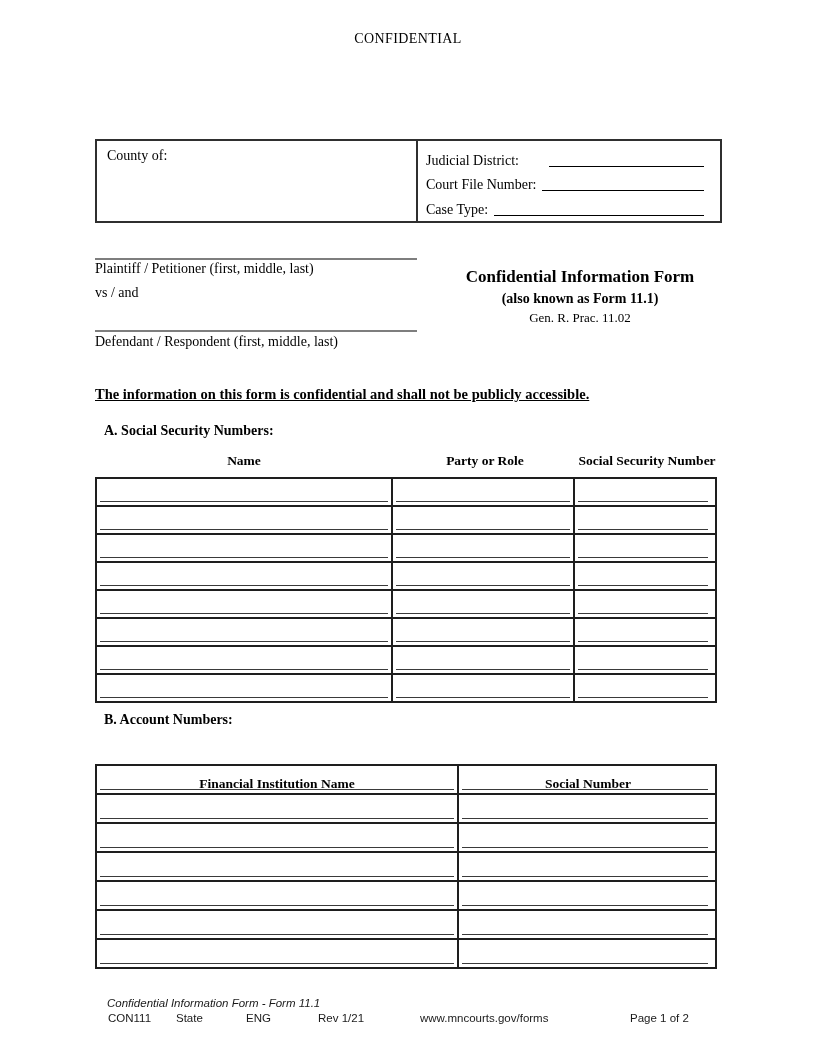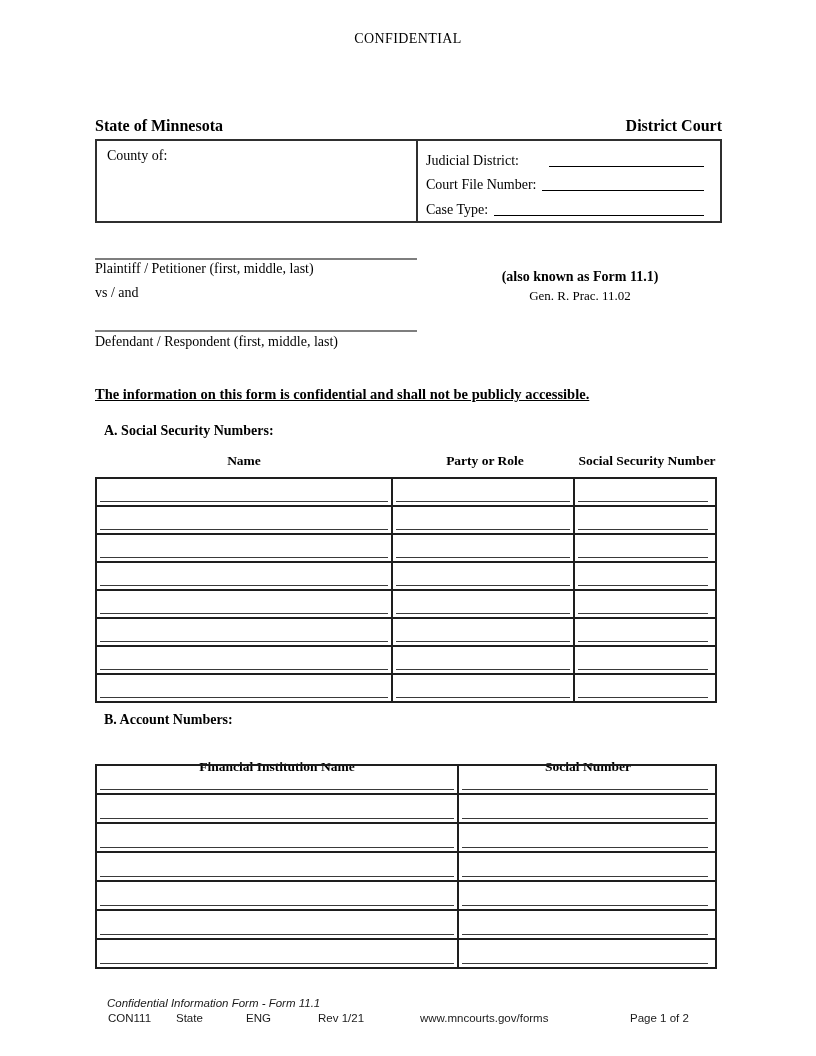--- a/index.html
+++ b/index.html
@@ -55,24 +55,20 @@
   .footer-form-name { left:107px; top:997px; font-family:"Liberation Sans", sans-serif; font-style:italic; font-size:11.5px; color:#1a1a1a; }
   .footer-item { top:1012px; font-family:"Liberation Sans", sans-serif; font-size:11.5px; color:#1a1a1a; white-space:nowrap; }
 </style>
 </head>
 <body>
 
 <div class="page">
 
   <div class="abs confidential-top">CONFIDENTIAL</div>
 
-  <div class="abs court-line">
-    <span>State of Minnesota</span>
-    <span>District Court</span>
-  </div>
 
   <div class="abs header-box">
     <div class="county-cell">
       <span>County of:</span>
     </div>
     <div class="case-cell">
       <div class="case-row gap-wide">
         <span>Judicial District:</span>
         <span class="input-line"></span>
       </div>
@@ -87,20 +83,21 @@
     </div>
   </div>
 
   <div class="abs cap-line" style="top:258px;"></div>
   <div class="abs cap-label" style="top:261px;">Plaintiff / Petitioner (first, middle, last)</div>
   <div class="abs cap-label" style="top:285px;">vs / and</div>
   <div class="abs cap-line" style="top:330px;"></div>
   <div class="abs cap-label" style="top:334px;">Defendant / Respondent (first, middle, last)</div>
 
   <div class="abs form-title-block">
+    <div class="form-title">Confidential Information Form</div>
     <div class="form-subtitle">(also known as Form 11.1)</div>
     <div class="rule-cite">Gen. R. Prac. 11.02</div>
   </div>
 
   <div class="abs statement">The information on this form is confidential and shall not be publicly accessible.</div>
 
   <div class="abs section-title" style="top:423px;">A. Social Security Numbers:</div>
   <div class="abs col-headers" style="top:453px; width:622px;">
     <span style="width:298px;">Name</span>
     <span style="width:184px;">Party or Role</span>
@@ -191,21 +188,21 @@
         <div class="tcell" style="width: 182px;">
           <div class="fill-line"></div>
         </div>
         <div class="tcell" style="width: 136px;">
           <div class="fill-line"></div>
         </div>
       </div>
     </div>
 
   <div class="abs section-title" style="top:712px;">B. Account Numbers:</div>
-  <div class="abs col-headers" style="top:759px; width:622px;">
+  <div class="abs col-headers" style="top:776px; width:622px;">
     <span style="width:364px;">Financial Institution Name</span>
     <span style="width:258px;">Social Number</span>
   </div>
   <div class="abs tbl tbl-b" style="top:764px;" id="table-b">
       <div class="trow">
         <div class="tcell" style="width: 362px;">
           <div class="fill-line"></div>
         </div>
         <div class="tcell" style="width: 252px;">
           <div class="fill-line"></div>

